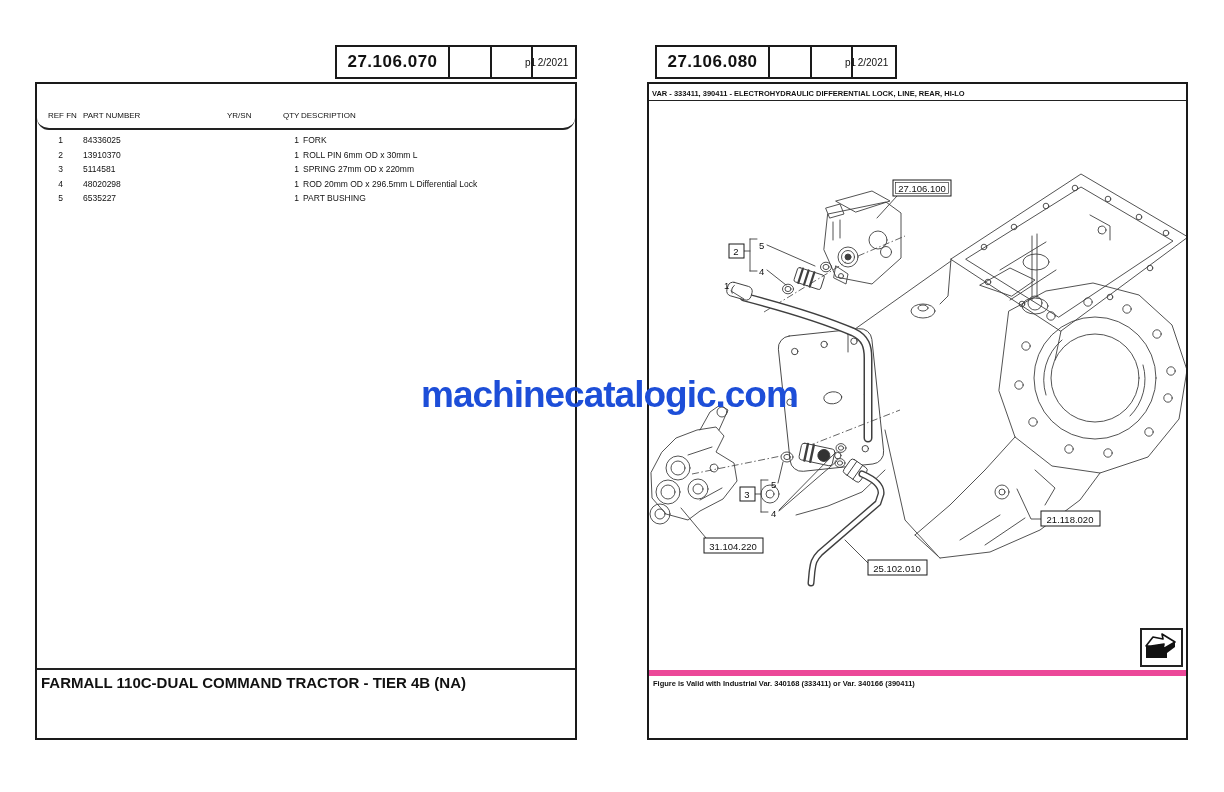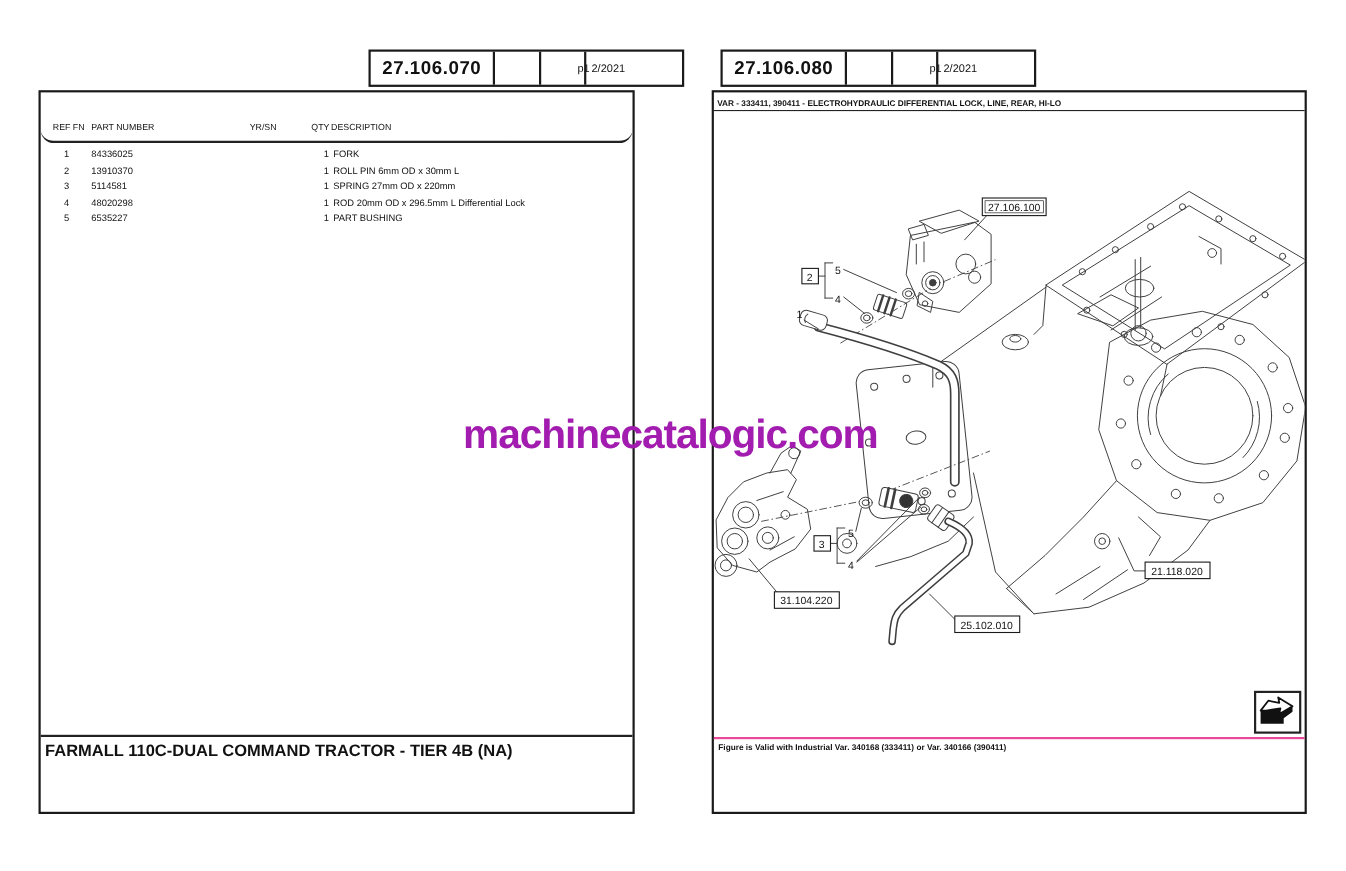--- a/index.html
+++ b/index.html
@@ -1,20 +1,20 @@
 <!DOCTYPE html>
 <html><head>
 <meta charset="utf-8">
 <style>
   html,body{margin:0;padding:0;background:#fff;}
   #page{position:relative;width:1224px;height:792px;background:#fff;overflow:hidden;
         font-family:"Liberation Sans",sans-serif;color:#111;}
 
   
-  .hdr{position:absolute;top:45px;height:34px;width:287px;display:flex;
+  .hdr{position:absolute;top:45px;height:34px;width:242px;display:flex;
        border:2px solid #1a1a1a;box-sizing:border-box;background:#fff;z-index:2;}
   .hdr .cell{display:flex;align-items:center;justify-content:center;
              border-left:2px solid #1a1a1a;box-sizing:border-box;height:100%;}
   .hdr .cell:first-child{border-left:none;}
   .hdr .code{width:111px;font-weight:bold;font-size:17px;letter-spacing:.5px;}
   .hdr .blank{width:42px;}
   .hdr .pg{width:41px;font-size:10px;padding-left:38px;}
   .hdr .date{width:42px;font-size:10px;}
   #hdr-left{left:335px;}
   #hdr-right{left:655px;}
@@ -42,21 +42,21 @@
   .c-ref{left:4px;width:22px;text-align:right;}
   .c-part{left:46px;} .c-yrsn{left:190px;}
   .c-qty{left:240px;width:22px;text-align:right;}
   .c-desc{left:266px;}
 
   .model-bar{position:absolute;top:584px;left:0;right:0;bottom:0;
              border-top:2px solid #222;font-size:15px;font-weight:bold;
              padding:4px 0 0 4px;box-sizing:border-box;white-space:nowrap;}
 
   .figure-note{position:absolute;top:586px;left:0;right:0;bottom:0;
-               border-top:2px solid #ec4899;font-size:7.5px;font-weight:bold;
+               border-top:6px solid #ec4899;font-size:7.5px;font-weight:bold;
                padding:3px 0 0 4px;box-sizing:border-box;white-space:nowrap;}
 
   
   #diagram{position:absolute;top:18px;left:0;}
   #diagram text{font-family:"Liberation Sans",sans-serif;font-size:9.5px;fill:#111;}
   .ln{stroke:#3f3f3f;fill:none;stroke-width:0.9;stroke-linejoin:round;stroke-linecap:round;}
   .cbox{fill:#fff;stroke:#1a1a1a;stroke-width:1;}
   .dashdot{stroke:#3f3f3f;fill:none;stroke-width:0.8;stroke-dasharray:7 2.5 1.5 2.5;}
 
   
@@ -336,14 +336,14 @@
     <div class="figure-note">Figure is Valid with Industrial Var. 340168 (333411) or Var. 340166 (390411)</div>
   </div>
 
   <div id="icon-box">
     <svg width="39" height="35" viewBox="0 0 39 35" xmlns="http://www.w3.org/2000/svg">
       <path d="M4,16 L11,7 L21,9 L20,4 L33,12 L21,19 L22,14 L9,16 Z" fill="#fff" stroke="#111" stroke-width="1.6" stroke-linejoin="round"></path>
       <path d="M4,16 L4,28 L25,28 L25,23 L33,17 L33,12 L21,19 L22,14 L9,16 Z" fill="#111"></path>
     </svg>
   </div>
 
-  <div id="watermark" style="color: #a21caf;">machinecatalogic.com</div>
+  <div id="watermark" style="color: #1d4ed8;">machinecatalogic.com</div>
 </div>
 
 </body></html>

